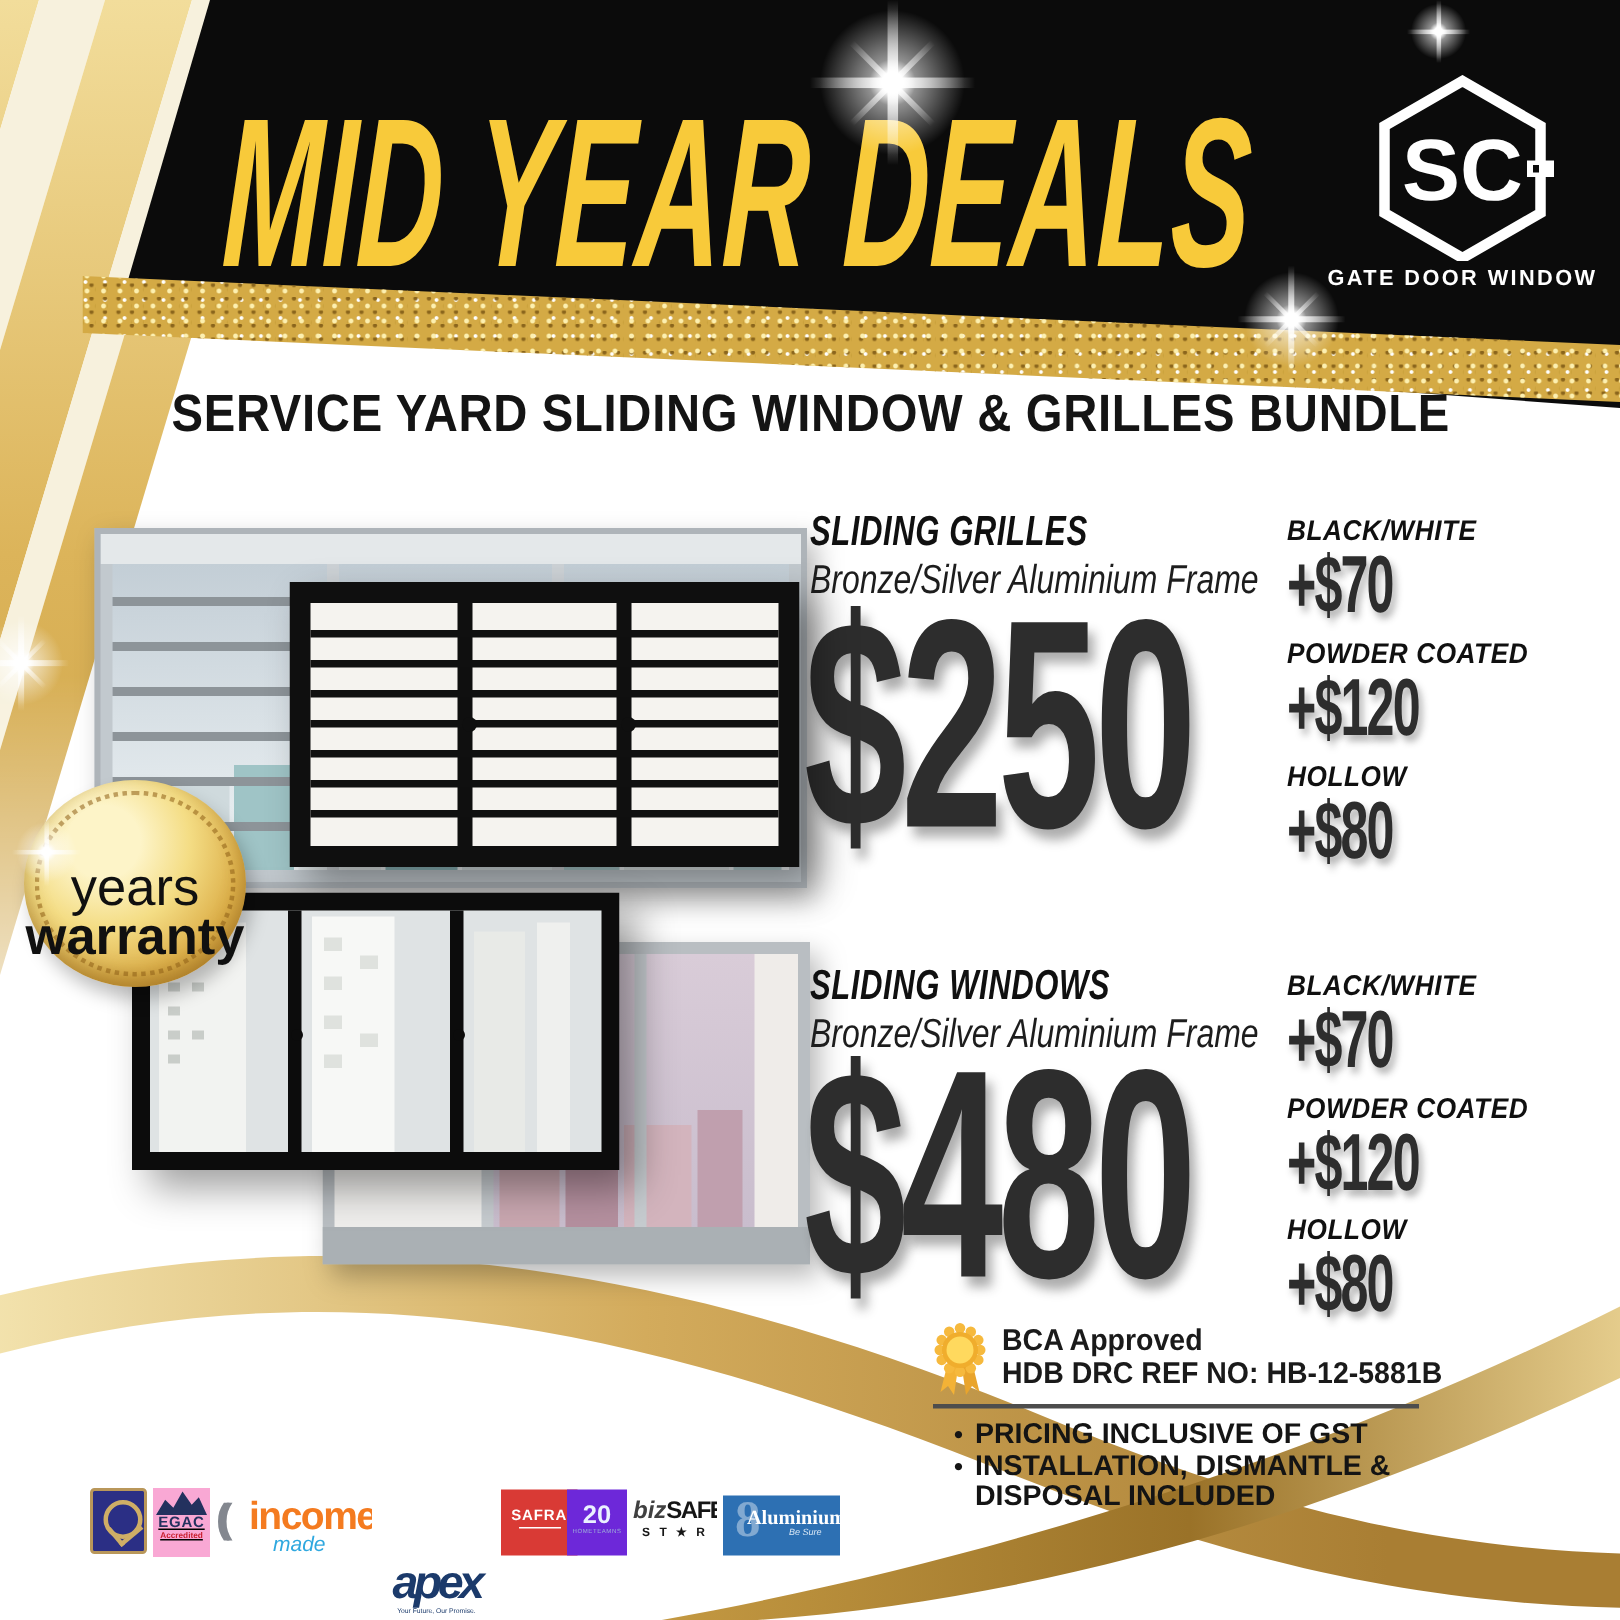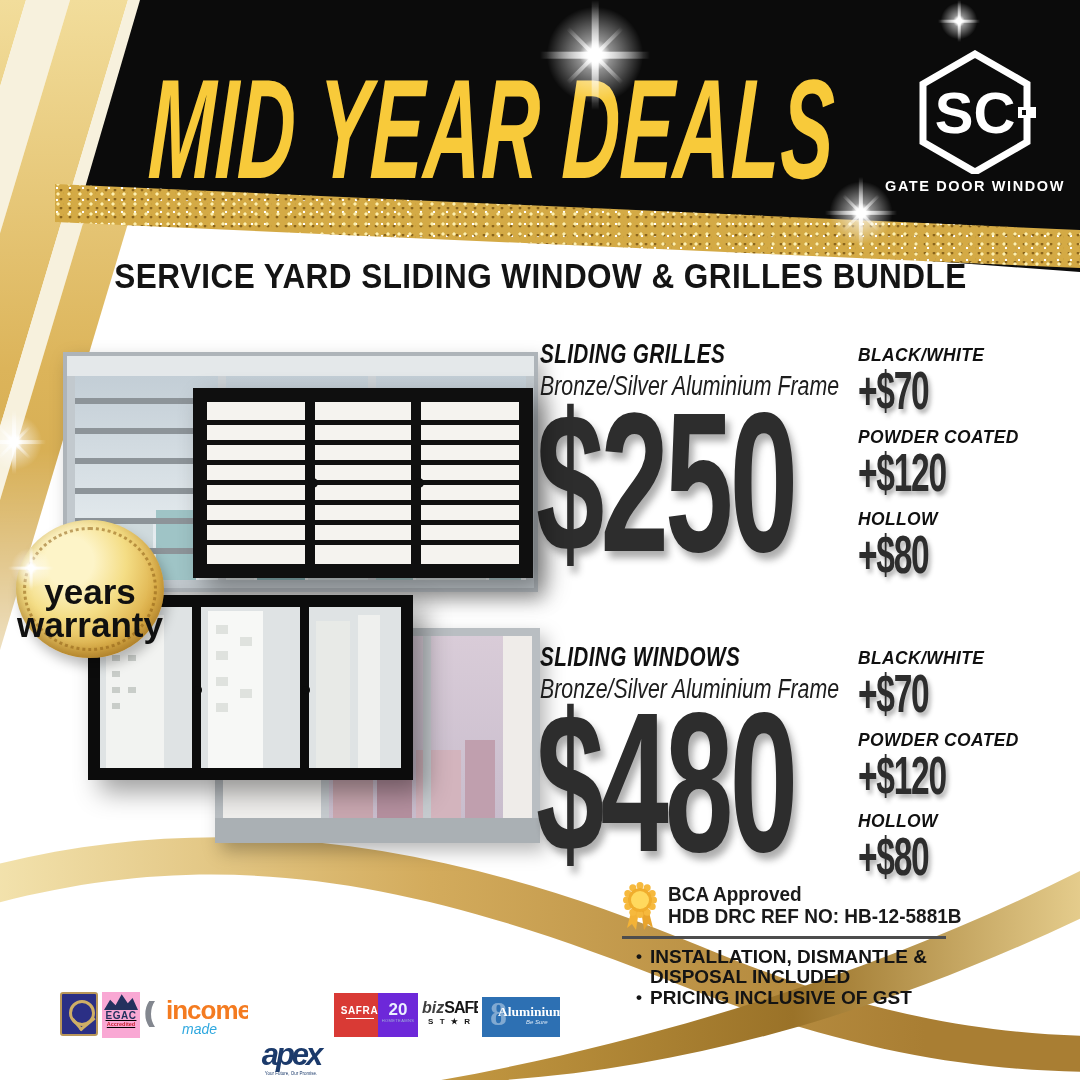--- a/index.html
+++ b/index.html
@@ -41,21 +41,21 @@
   .ph-front{z-index:5;filter:drop-shadow(12px 12px 13px rgba(0,0,0,.38));}
 
   
   .badge{position:absolute;left:16px;top:520px;width:148px;height:138px;border-radius:50%;z-index:6;
     background:radial-gradient(circle at 36% 30%,#fdf4c8 0 18%,#f4dd85 42%,#ddb04a 68%,#b58127 100%);
     box-shadow:inset 0 -6px 14px rgba(120,75,10,.45), 4px 8px 12px rgba(0,0,0,.25);}
   .badge::before{content:"";position:absolute;inset:7px;border-radius:50%;border:3px dotted rgba(143,96,22,.55);}
   .badge-10{position:absolute;left:50%;top:-38px;transform:translateX(-50%);color:#0c0c0c;
     font-size:106px;font-weight:bold;line-height:1;letter-spacing:-5px;
     text-shadow:-3px 0 0 #dcb454,3px 0 0 #dcb454,0 -3px 0 #dcb454,0 3px 0 #dcb454;}
-  .badge-years{position:absolute;left:50%;top:52px;transform:translateX(-50%);font-size:35px;font-weight:bold;color:#101010;}
+  .badge-years{position:absolute;left:50%;top:52px;transform:translateX(-50%);font-size:35px;font-weight:normal;color:#101010;}
   .badge-warranty{position:absolute;left:50%;top:85px;transform:translateX(-50%);font-size:35px;font-weight:bold;color:#101010;white-space:nowrap;}
 
   
   .pname{position:absolute;left:540px;z-index:4;font-size:28px;font-weight:bold;font-style:italic;color:#101010;
     transform:scaleX(.74);transform-origin:0 0;white-space:nowrap;letter-spacing:.5px;}
   .psub{position:absolute;left:540px;z-index:4;font-size:27px;font-style:italic;font-weight:normal;color:#1d1d1d;
     transform:scaleX(.79);transform-origin:0 0;white-space:nowrap;}
   .pprice{position:absolute;left:536px;z-index:4;font-size:198px;font-weight:bold;color:#2d2d2d;line-height:.82;
     transform:scaleX(.62);transform-origin:0 0;white-space:nowrap;letter-spacing:-6px;
     text-shadow:7px 7px 9px rgba(40,40,40,.38);}
@@ -317,22 +317,22 @@
         <circle cx="5.8" cy="11.4" r="3.5"></circle>
         <circle cx="10.8" cy="5.8" r="3.5"></circle>
     </g>
     <circle cx="18" cy="18" r="12" fill="#f0ad2d"></circle>
     <circle cx="18" cy="18" r="9" fill="#ffd95e"></circle>
   </svg>
   <div class="appr1">BCA Approved</div>
   <div class="appr2">HDB DRC REF NO: HB-12-5881B</div>
   <div class="divider"></div>
   <ul class="notes">
+    <li>PRICING INCLUSIVE OF GST</li>
     <li>INSTALLATION, DISMANTLE &amp; DISPOSAL INCLUDED</li>
-    <li>PRICING INCLUSIVE OF GST</li>
   </ul>
 
   <svg class="ribbons" width="1080" height="250" viewBox="0 0 1080 250">
     <defs>
       <linearGradient id="rg1" x1="0" y1="0" x2="1" y2="0">
         <stop offset="0" stop-color="#f3e3ae"></stop>
           <stop offset=".4" stop-color="#d3ab5c"></stop>
           <stop offset=".85" stop-color="#a97e33"></stop>
       </linearGradient>
       <linearGradient id="rg2" x1="0" y1="0" x2="1" y2="0">

